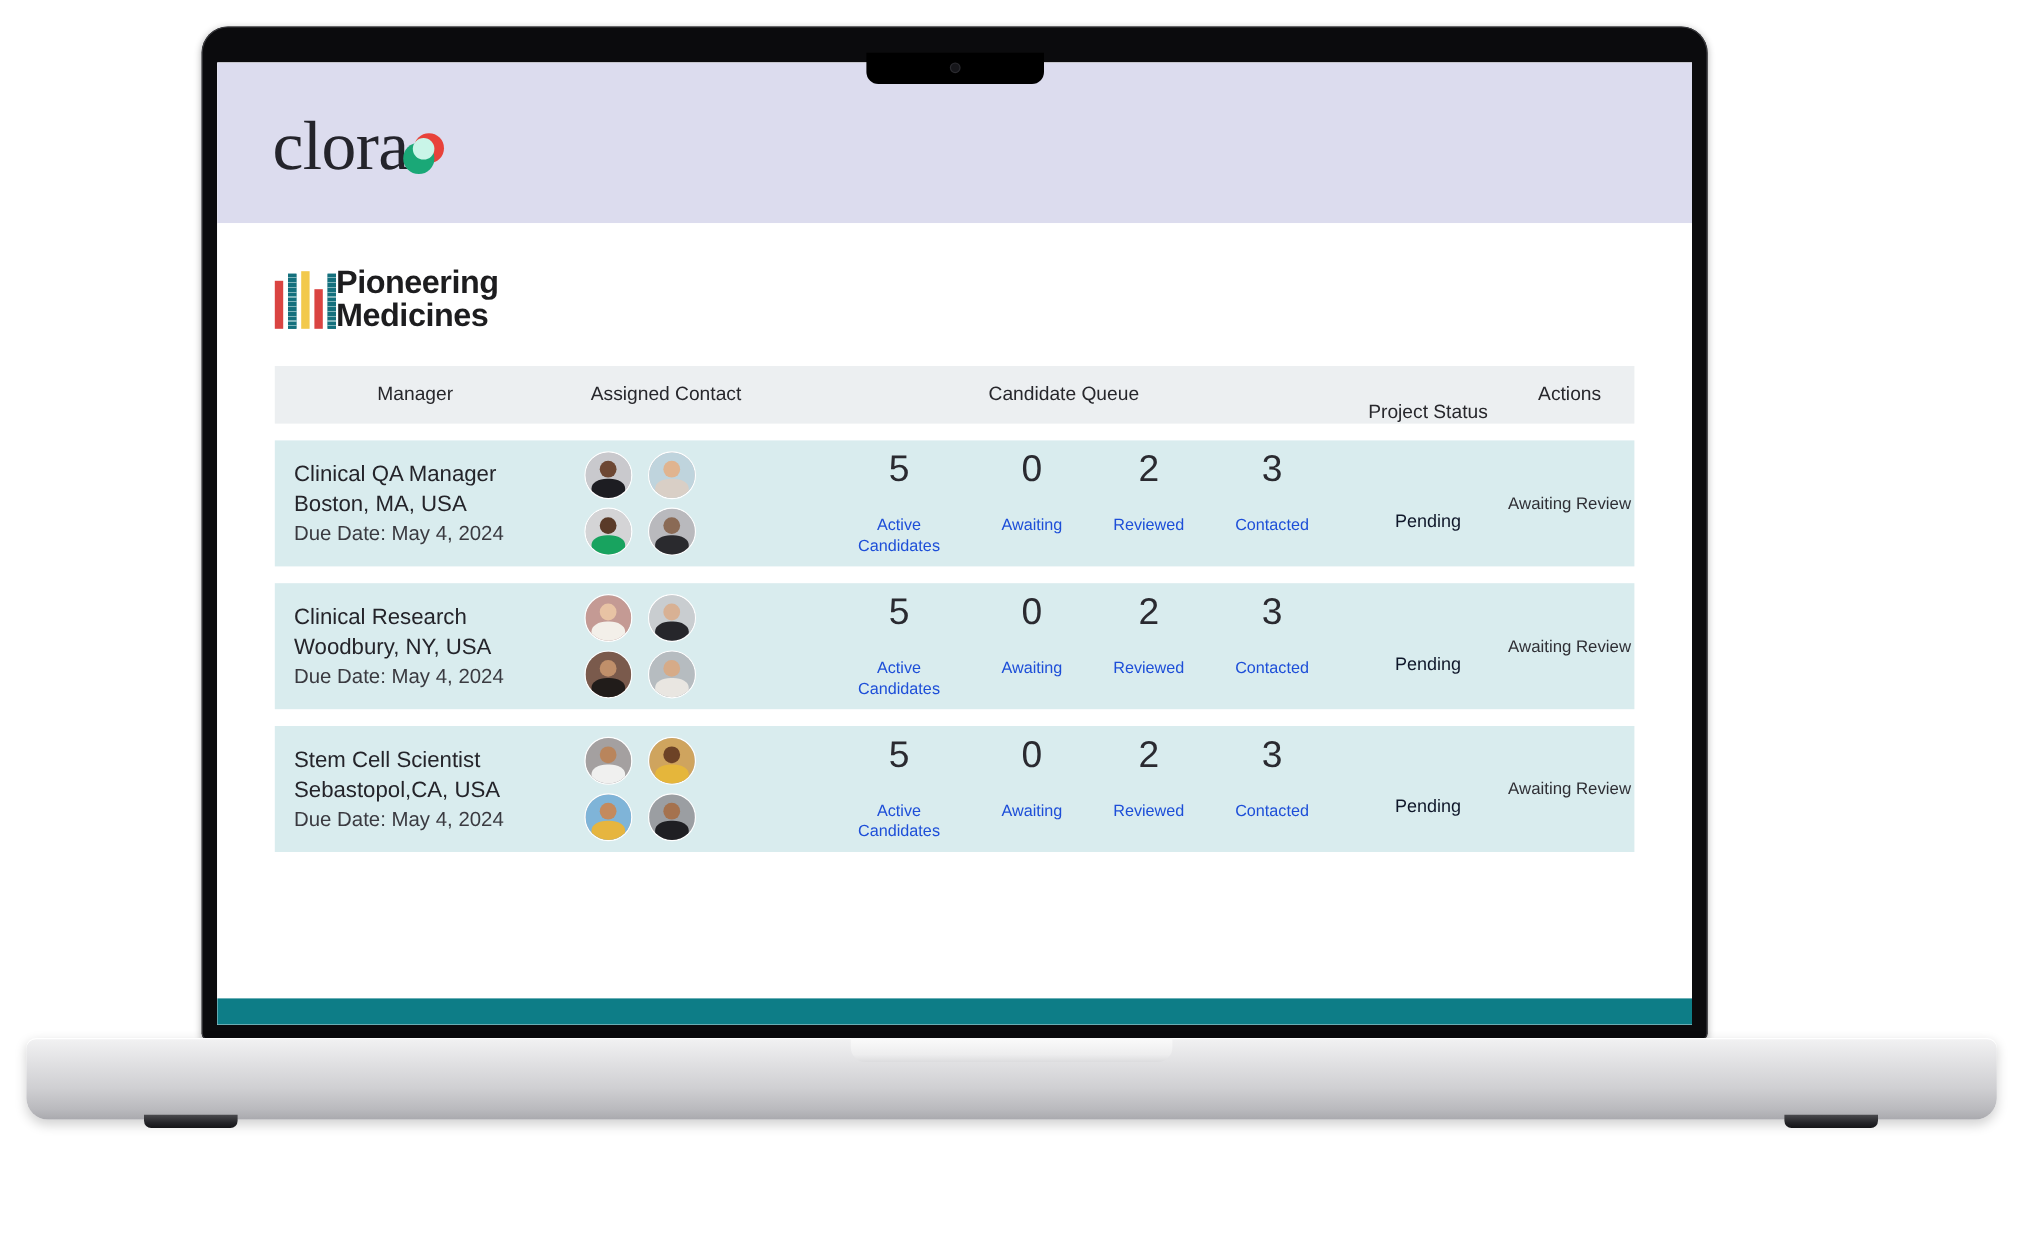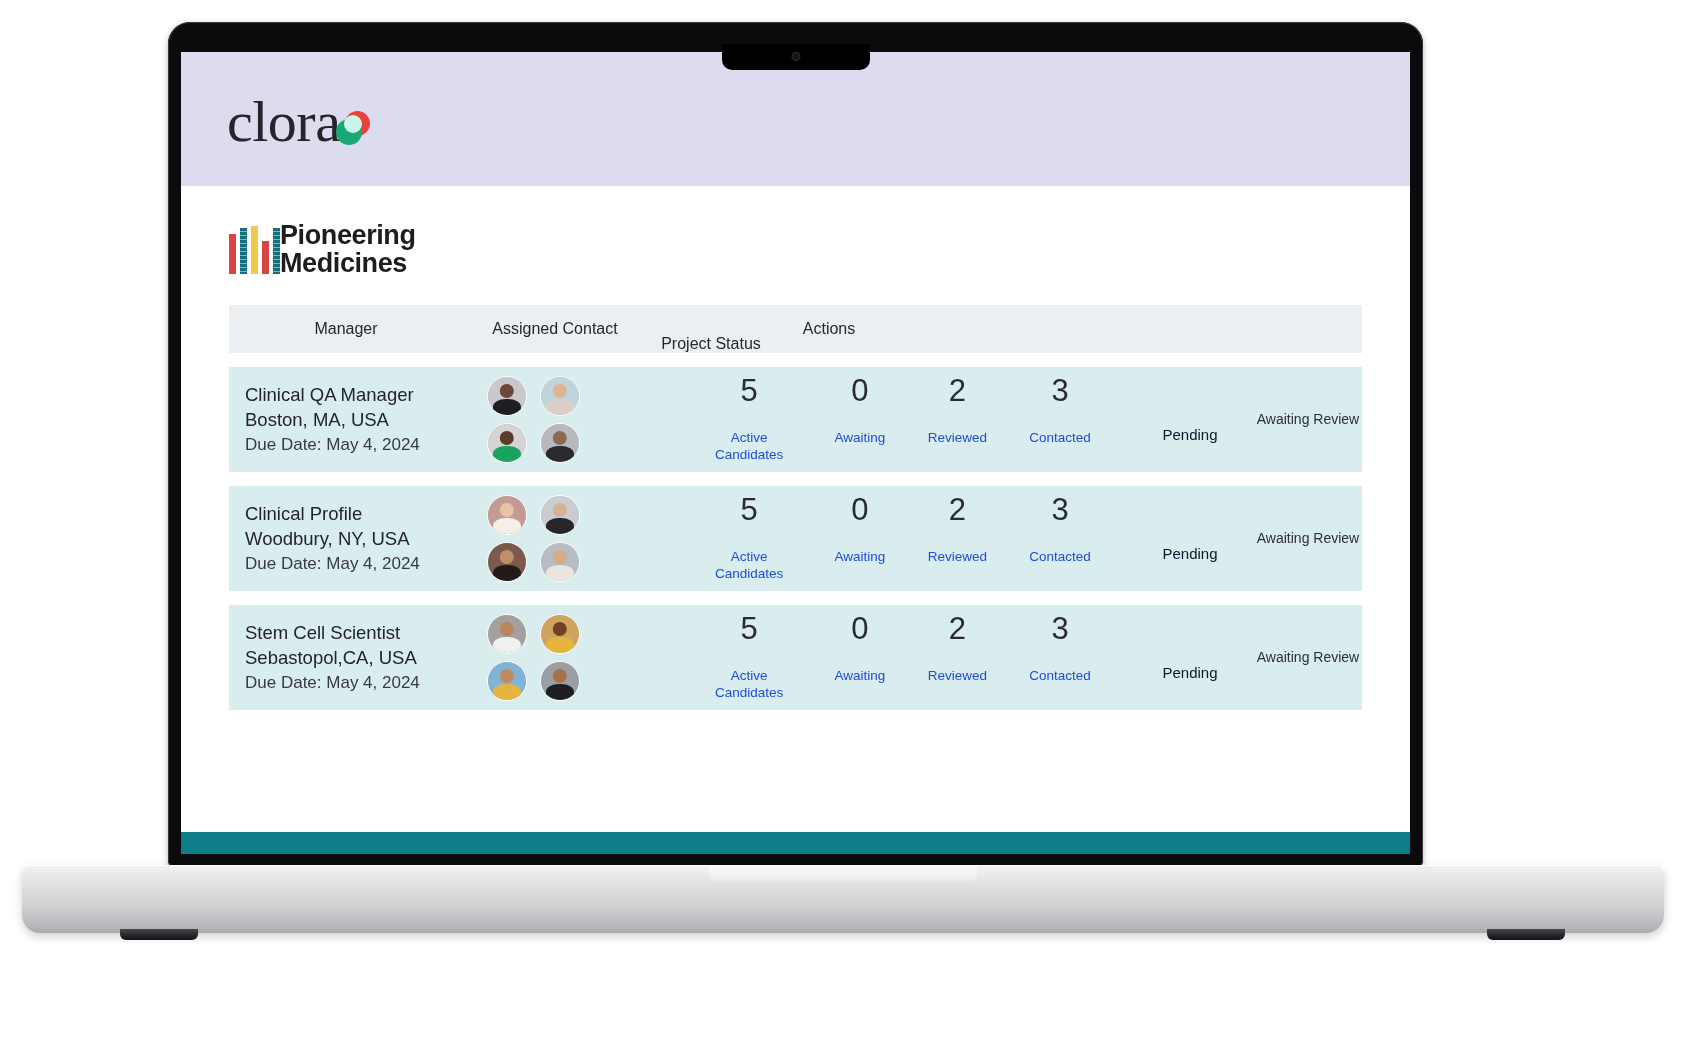--- a/index.html
+++ b/index.html
@@ -402,20 +402,21 @@
               </div>
             </div>
 
           </div>
 
           <div id="project-table">
 
             <div id="table-head" class="trow">
               <div class="cell cell-position">Manager</div>
               <div class="cell cell-contacts">Assigned Contact</div>
+              <div class="cell cell-queue">Candidate Queue</div>
               <div class="cell cell-status">Project Status</div>
               <div class="cell cell-actions">Actions</div>
             </div>
 
             <div class="project-row trow">
               <div class="cell-position pos-block">
                 <div class="pos-title">Clinical QA Manager</div>
                 <div class="pos-title">Boston, MA, USA</div>
                 <div class="pos-due">Due Date: May 4, 2024</div>
               </div>
@@ -458,21 +459,21 @@
                   <div class="queue-num">3</div>
                   <div class="queue-label">Contacted</div>
                 </div>
               </div>
               <div class="cell-status status-text">Pending</div>
               <div class="cell-actions actions-text">Awaiting Review</div>
             </div>
 
             <div class="project-row trow">
               <div class="cell-position pos-block">
-                <div class="pos-title">Clinical Profile</div>
+                <div class="pos-title">Clinical Research</div>
                 <div class="pos-title">Woodbury, NY, USA</div>
                 <div class="pos-due">Due Date: May 4, 2024</div>
               </div>
               <div class="cell-contacts avatars">
                 <div class="avatar">
                     <span class="av-bg" style="background: rgb(196, 154, 148);"></span>
                     <span class="av-head" style="background: rgb(232, 195, 164);"></span>
                     <span class="av-body" style="background: rgb(243, 239, 233);"></span>
                   </div>
                 <div class="avatar">

